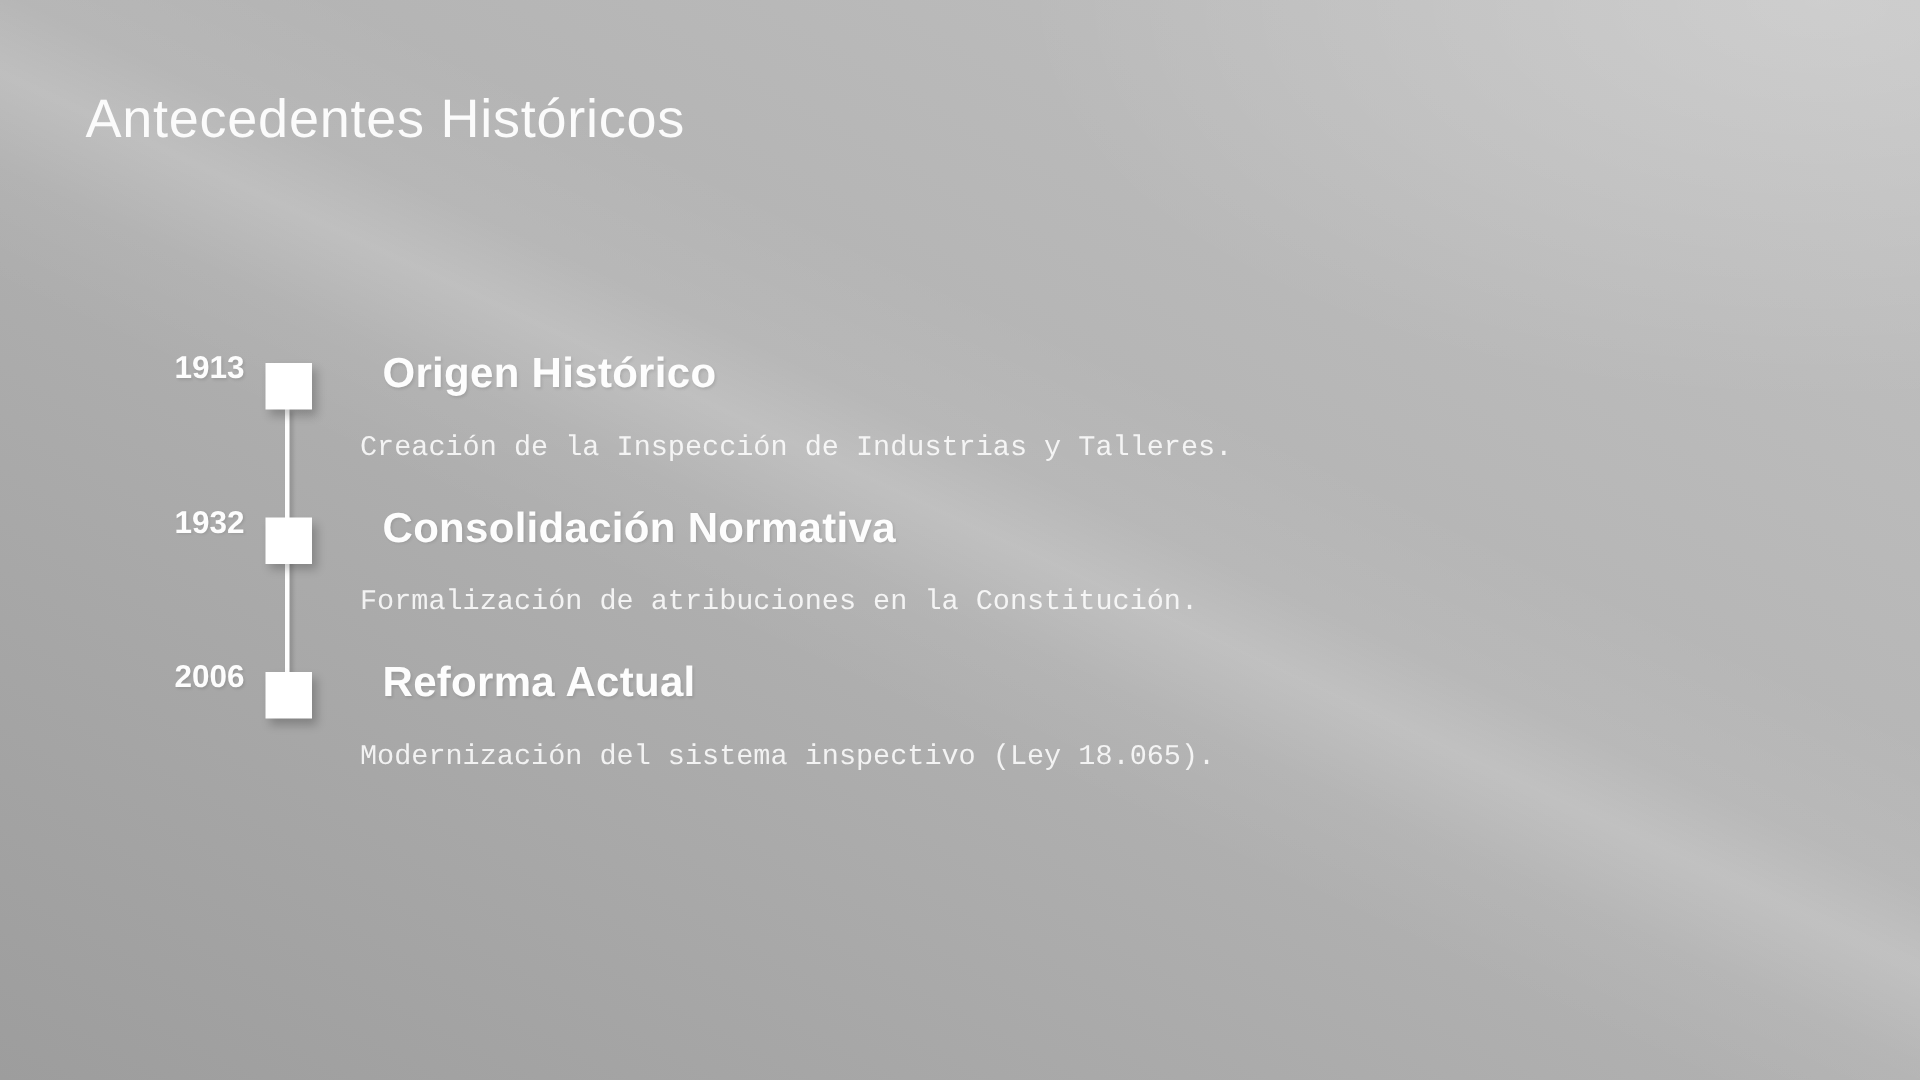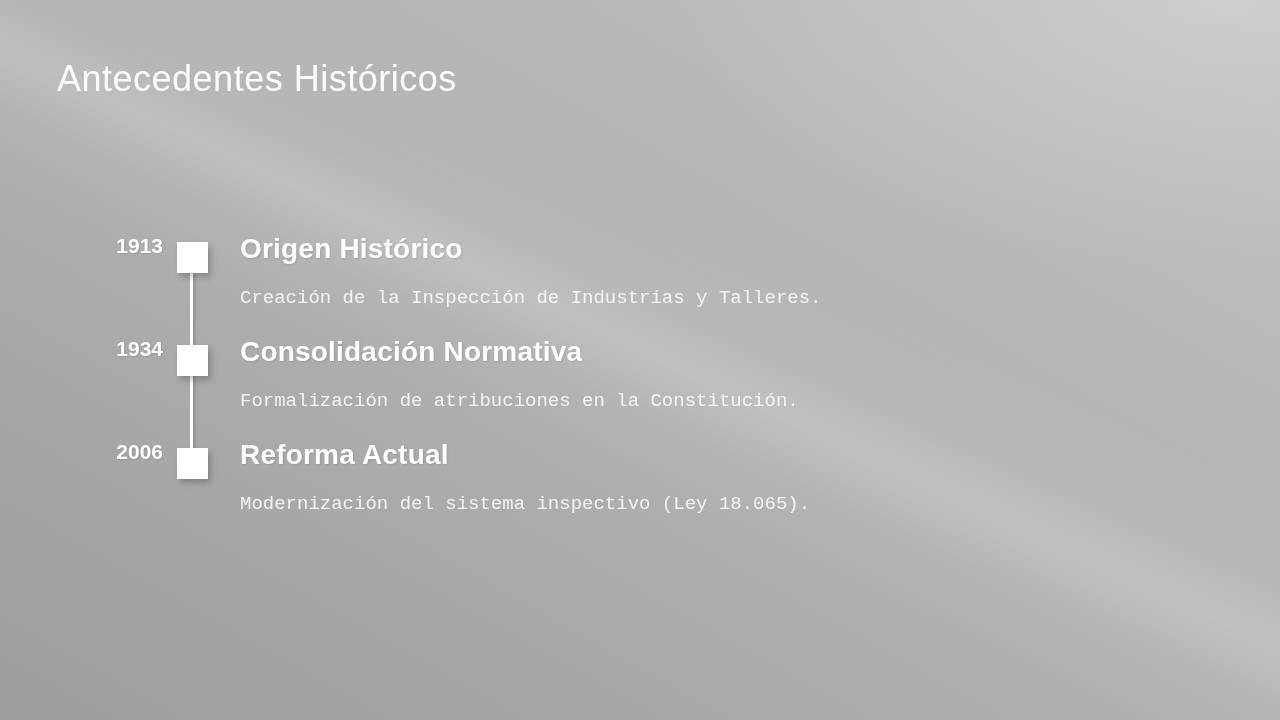--- a/index.html
+++ b/index.html
@@ -77,21 +77,21 @@
     left: 177px;
     top: 7px;
     width: 31px;
     height: 31px;
     background: #ffffff;
     box-shadow: 3px 4px 6px rgba(0,0,0,0.22);
     z-index: 1;
   }
   .entry-title {
     position: absolute;
-    left: 240px;
+    left: 255px;
     top: -3px;
     margin: 0;
     font-size: 28px;
     font-weight: bold;
     line-height: 34px;
     letter-spacing: 0.2px;
     color: #fdfdfd;
     text-shadow: 1px 1px 2px rgba(0,0,0,0.10);
     white-space: nowrap;
   }
@@ -120,21 +120,21 @@
     <div class="connector"></div>
 
     <div class="entry entry-1">
       <div class="year">1913</div>
       <div class="marker"></div>
       <h2 class="entry-title">Origen Histórico</h2>
       <p class="entry-desc">Creación de la Inspección de Industrias y Talleres.</p>
     </div>
 
     <div class="entry entry-2">
-      <div class="year">1934</div>
+      <div class="year">1932</div>
       <div class="marker"></div>
       <h2 class="entry-title">Consolidación Normativa</h2>
       <p class="entry-desc">Formalización de atribuciones en la Constitución.</p>
     </div>
 
     <div class="entry entry-3">
       <div class="year">2006</div>
       <div class="marker"></div>
       <h2 class="entry-title">Reforma Actual</h2>
       <p class="entry-desc">Modernización del sistema inspectivo (Ley 18.065).</p>

